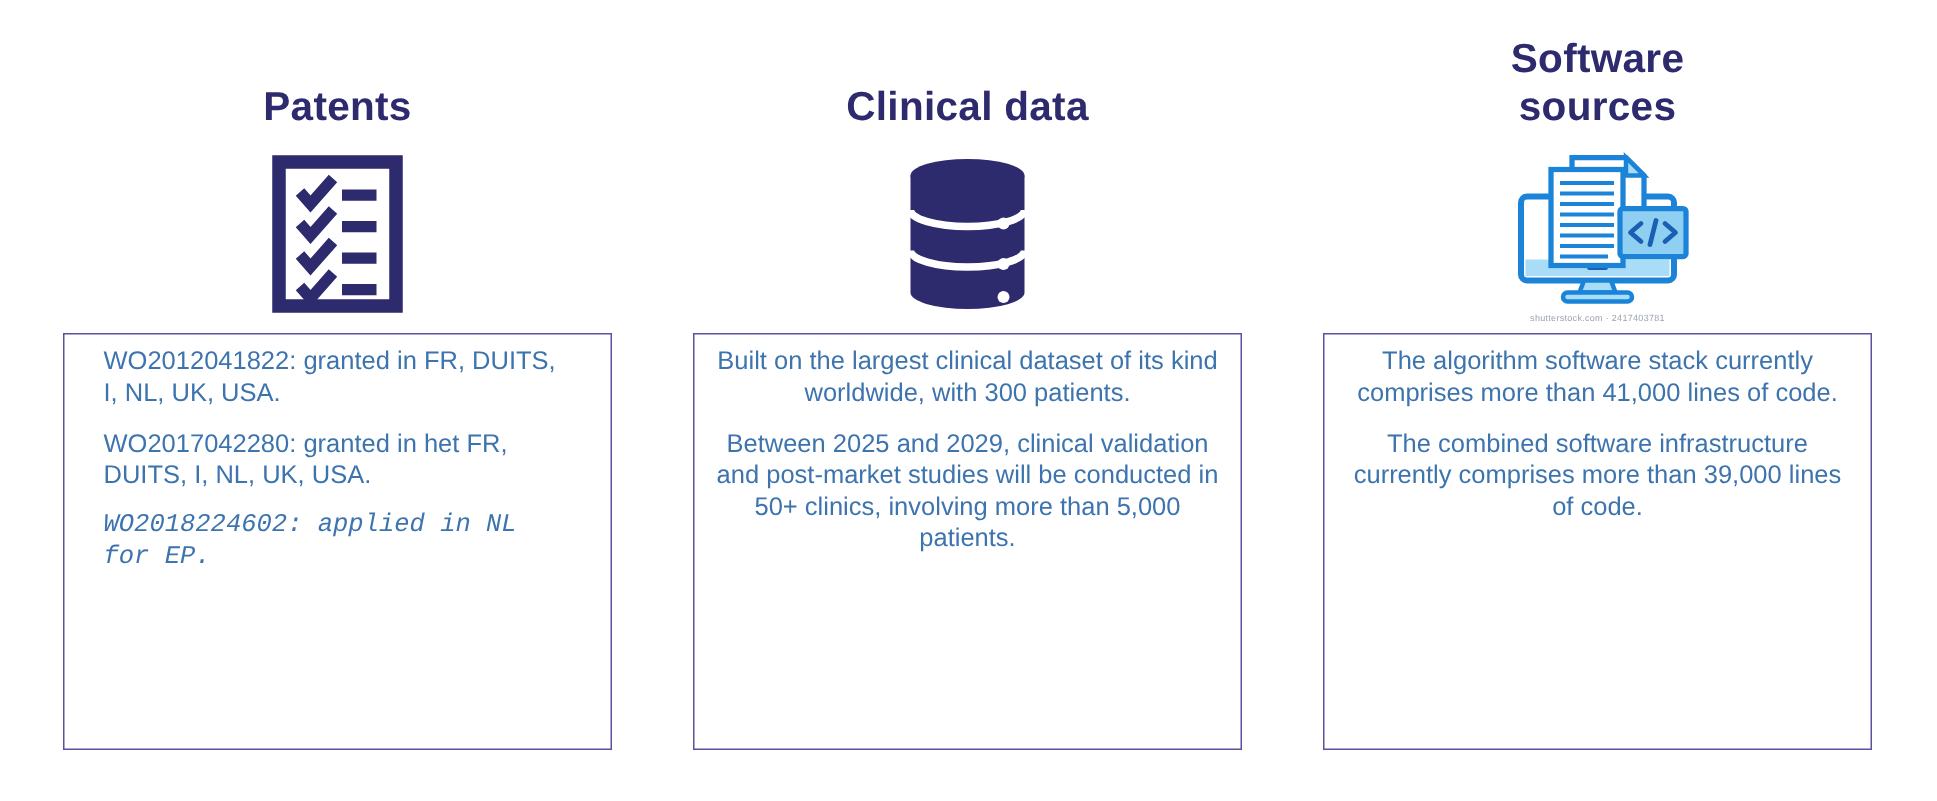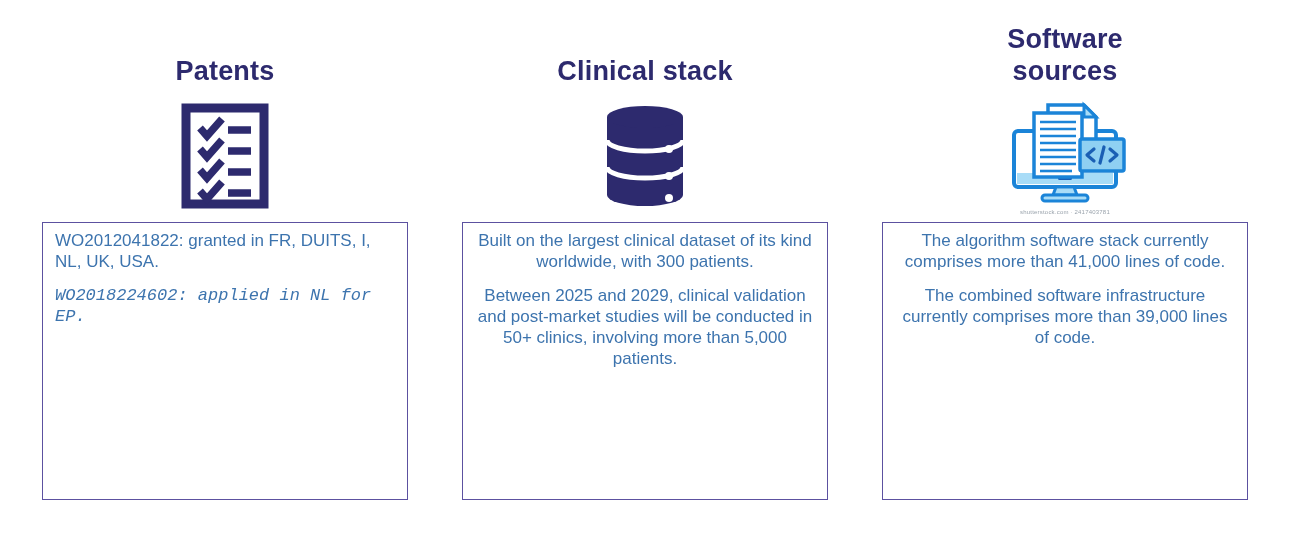--- a/index.html
+++ b/index.html
@@ -47,21 +47,21 @@
     font-size: 6px;
     color: #9aa3ac;
     margin-top: 2px;
     letter-spacing: 0.2px;
   }
   .textbox {
     width: 100%;
     height: 278px;
     border: 1px solid #5c51a0;
     background: #ffffff;
-    padding: 7px 12px;
+    padding: 7px 26px;
     font-size: 17px;
     line-height: 1.24;
     color: #3d74ae;
     overflow: hidden;
   }
   .textbox.align-left   { text-align: left; }
   .textbox.align-center { text-align: center; padding: 7px 14px; }
   .textbox p { margin-bottom: 13px; }
   .textbox p.italic { font-style: italic; font-family: Liberation Mono, monospace; }
 </style>
@@ -87,27 +87,28 @@
               <path d="M19 67 l7 8 l15 -17"></path>
               <line x1="47" y1="69" x2="70" y2="69"></line>
               <path d="M19 88 l7 8 l15 -17"></path>
               <line x1="47" y1="90" x2="70" y2="90"></line>
             </g>
           </svg>
         </span>
       </div>
       <div class="textbox align-left">
         <p>WO2012041822: granted in FR, DUITS, I, NL, UK, USA.</p>
+        <p>WO2017042280: granted in het FR, DUITS, I, NL, UK, USA.</p>
         <p class="italic">WO2018224602: applied in NL for EP.</p>
       </div>
     </div>
 
     <div class="column">
       <div class="column-title">
-        <span>Clinical stack</span>
+        <span>Clinical data</span>
       </div>
       <div class="icon-area">
         <span>
           <svg width="84" height="104" viewBox="0 0 84 104">
             <path d="M4 13 V91 a38 11 0 0 0 76 0 V13 Z" fill="#2d2a6e"></path>
             <ellipse cx="42" cy="13" rx="38" ry="11" fill="#2d2a6e"></ellipse>
             <g fill="none" stroke="#ffffff" stroke-width="5">
               <path d="M4 13 a38 11 0 0 0 76 0" transform="translate(0,23)"></path>
               <path d="M4 13 a38 11 0 0 0 76 0" transform="translate(0,50)"></path>
             </g>

